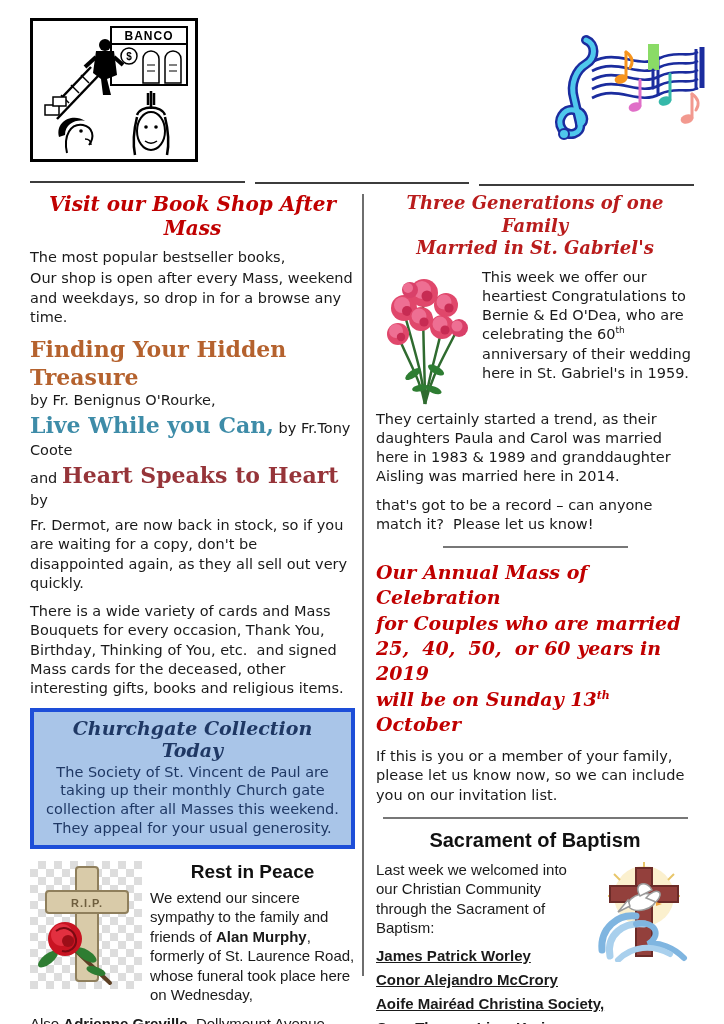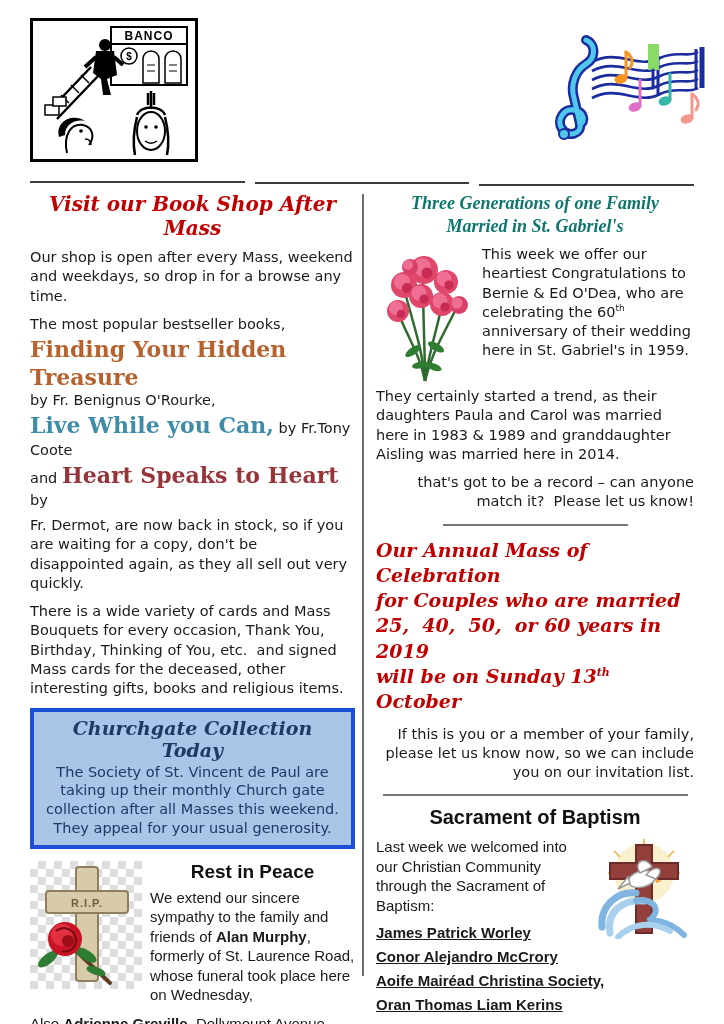--- a/index.html
+++ b/index.html
@@ -28,21 +28,21 @@
   .col-divider { position:absolute; left:362px; top:194px; width:2px; height:782px;
                  background:#6e6e6e; }
 
   
   .col-left  { position:absolute; left:30px;  top:192px; width:325px; }
   .col-right { position:absolute; left:376px; top:192px; width:318px; }
 
   .script-heading { font-family:"DejaVu Serif", serif; font-style:italic; font-weight:bold;
                     text-align:center; }
   .red-heading { font-size:20px; color:#c00000; margin-bottom:8px; }
-  .gray-heading { font-size:18px; color:#0f766e; line-height:1.25; margin-bottom:8px;font-family:Liberation Serif, serif; }
+  .gray-heading { font-size:18px; color:#b91c1c; line-height:1.25; margin-bottom:8px; }
 
   .comic { font-size:14.5px; line-height:1.33; }
   p.comic { margin:0 0 9px 0; }
   .pre { white-space:pre-wrap; }
 
   .book-title { font-family:"DejaVu Serif", serif; font-weight:bold;
                 font-size:22px; line-height:1.25; }
   .bt-brown { color:#b5622e; }
   .bt-teal  { color:#3e8ca8; }
   .bt-maroon{ color:#963439; }
@@ -56,21 +56,21 @@
   p.arial { margin:0 0 9px 0; }
   .bold-heading { font-family:"Liberation Sans", sans-serif; font-weight:bold;
                   font-size:19px; text-align:center; margin:2px 0 5px 0; color:#111; }
 
   .rip-section { overflow:hidden; margin-top:4px; }
   .rip-img { float:left; width:112px; height:128px; margin:2px 8px 4px 0;
              background-image:
                linear-gradient(45deg,#ddd 25%,transparent 25%,transparent 75%,#ddd 75%),
                linear-gradient(45deg,#ddd 25%,transparent 25%,transparent 75%,#ddd 75%);
              background-size:16px 16px; background-position:0 0,8px 8px; }
-  .center-line { text-align:right; }
+  .center-line { text-align:left; }
 
   .flower-img { float:left; width:98px; height:138px; margin:0 8px 4px 0; }
   .clear { clear:both; }
 
   .small-rule { border:none; border-top:2px solid #777; width:185px; margin:12px auto 12px auto; }
   .full-rule  { border:none; border-top:2px solid #777; width:305px; margin:12px auto 10px auto; }
 
   .red-announce { font-family:"DejaVu Serif", serif; font-style:italic; font-weight:bold;
                   font-size:19px; line-height:1.33; color:#c00000; 
                   margin:2px 0 10px 0; }
@@ -183,22 +183,22 @@
     <span></span>
     <span></span>
   </div>
 
   <div class="col-divider"></div>
 
   <div class="col-left">
 
     <div class="script-heading red-heading">Visit our Book Shop After Mass</div>
 
+    <p class="comic" style="margin-bottom:2px;">The most popular bestseller books,</p>
     <p class="comic">Our shop is open after every Mass, weekend and weekdays, so drop in for a browse any time.</p>
-    <p class="comic" style="margin-bottom:2px;">The most popular bestseller books,</p>
 
     <div class="book-title bt-brown">Finding Your Hidden Treasure</div>
     <div class="comic" style="margin-bottom:2px;">by Fr. Benignus O'Rourke,</div>
     <div style="margin-bottom:2px;"><span class="book-title bt-teal">Live While you Can,</span><span class="comic pre"> by Fr.Tony Coote</span></div>
     <div style="margin-bottom:6px;"><span class="comic">and </span><span class="book-title bt-maroon">Heart Speaks to Heart</span><span class="comic pre">  by</span></div>
 
     <p class="comic">Fr. Dermot, are now back in stock, so if you are waiting for a copy, don't be disappointed again, as they all sell out very quickly.</p>
     <p class="comic pre">There is a wide variety of cards and Mass Bouquets for every occasion, Thank You, Birthday, Thinking of You, etc.  and signed Mass cards for the deceased, other interesting gifts, books and religious items.</p>
 
     <div class="blue-box">

